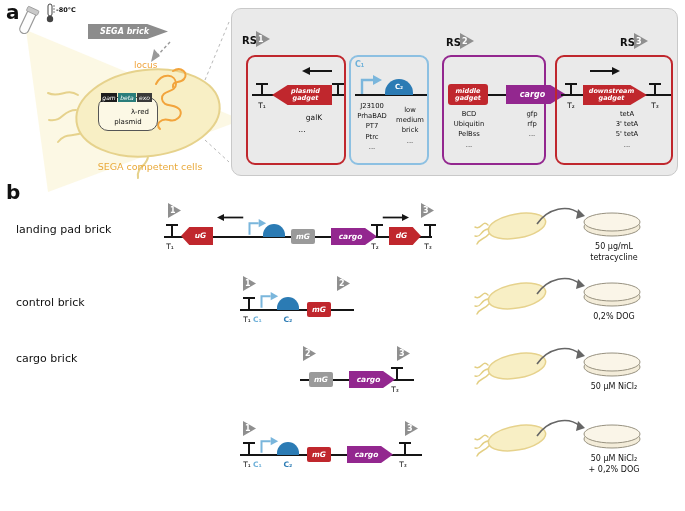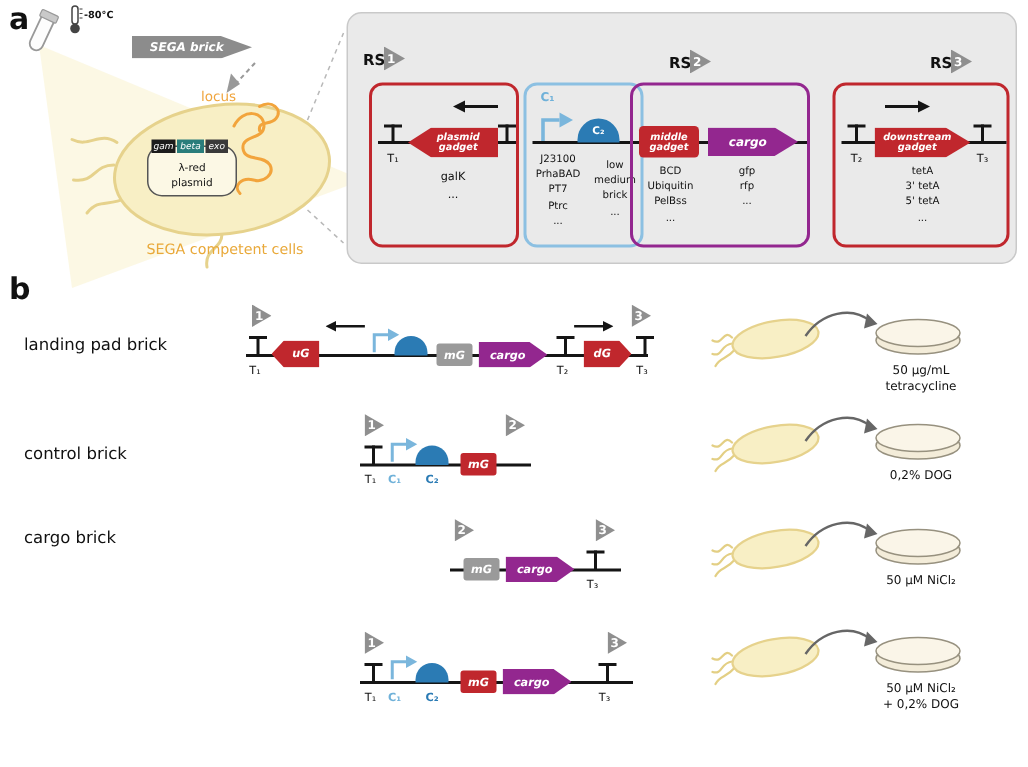--- a/index.html
+++ b/index.html
@@ -21,22 +21,22 @@
   .mg-gray{background:#9a9a9a;}
   .semi{background:#2b7bb4;border-radius:200px 200px 0 0;}
   .marker{width:13px;height:15px;background:#8f8f8f;clip-path:polygon(0 0,100% 50%,0 100%);color:#fff;font-size:8px;font-weight:bold;display:flex;align-items:center;padding-left:2px;}
   .rstext{font-size:10px;font-weight:bold;}
   .olbox{border-radius:9px;}
   .b-red{border:2px solid #c0272d;}
   .b-blue{border:2px solid #8cc0e2;}
   .b-purple{border:2px solid #93278f;}
   .tinylist{font-size:6.8px;line-height:10.2px;text-align:center;}
   .tlabel{font-size:7.5px;text-align:center;}
-  .it{}
-  .c1col{color:#6fb1d9;font-size:8px;font-weight:bold;text-align:center;}
+  .it{margin-left:12px;}
+  .c1col{color:#6fb1d9;font-size:8px;font-weight:bold;}
   .c2col{color:#2b7bb4;font-size:8px;font-weight:bold;text-align:center;}
   .cond{font-size:8px;text-align:center;}
   .arrtxt{display:block;font-size:6.5px;line-height:7px;}
   .gene{color:#fff;font-size:6px;font-style:italic;display:flex;align-items:center;justify-content:center;}
 </style>
 </head>
 <body>
 
 <div id="fig">
 
@@ -166,21 +166,21 @@
         <div>...</div>
       </div>
       <div class="abs tinylist" style="left:40px;top:48px;width:38px">
         <div>low</div>
         <div>medium</div>
         <div>brick</div>
         <div>...</div>
       </div>
     </div>
 
-    <div class="abs olbox b-purple" style="left:188px;top:46px;width:120px;height:110px">
+    <div class="abs olbox b-purple" style="left:210px;top:46px;width:104px;height:110px">
       <div class="abs baseline" style="left:4px;top:37px;width:112px"></div>
       <div class="abs blockarrow red" style="left:4px;top:27px;width:40px;height:21px;border-radius:3px">
         <div>
           <span class="arrtxt">middle</span>
           <span class="arrtxt">gadget</span>
         </div>
       </div>
       <div class="abs tinylist" style="left:0;top:52px;width:50px">
         <div>BCD</div>
         <div>Ubiquitin</div>

